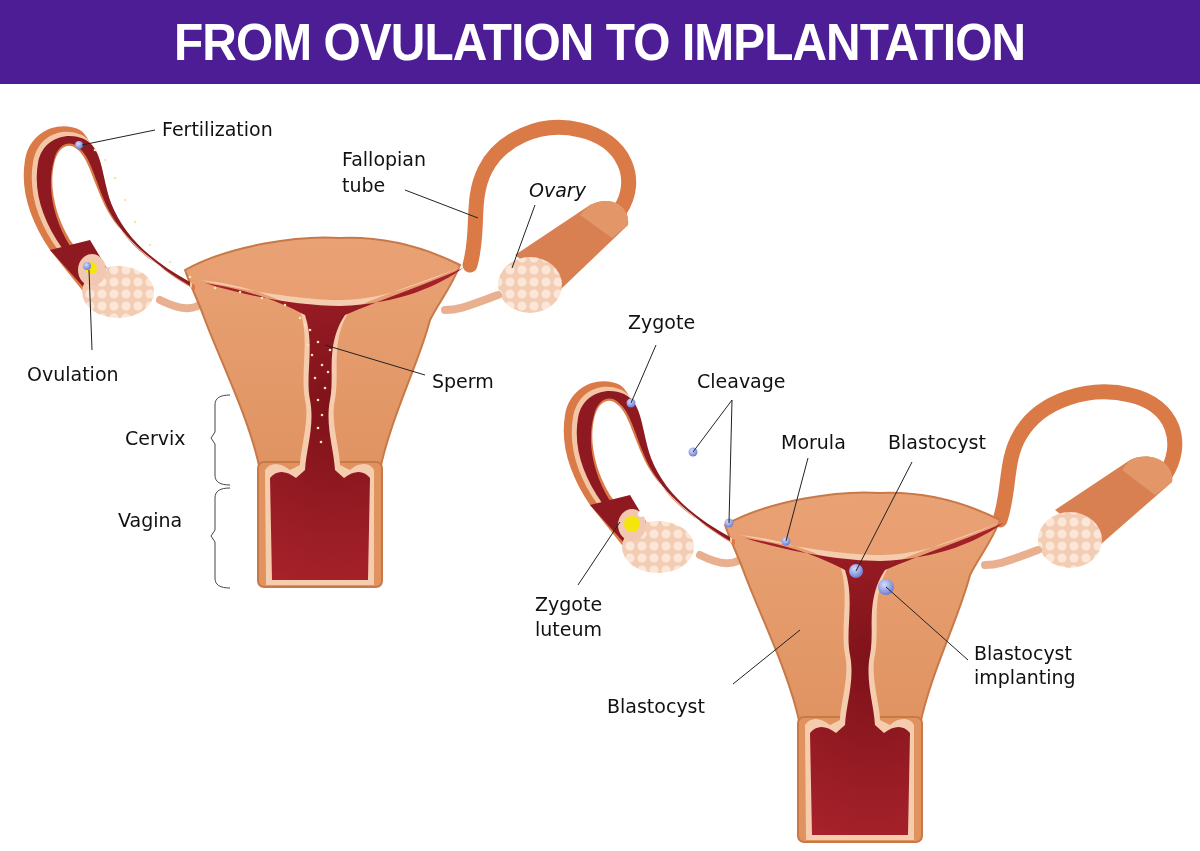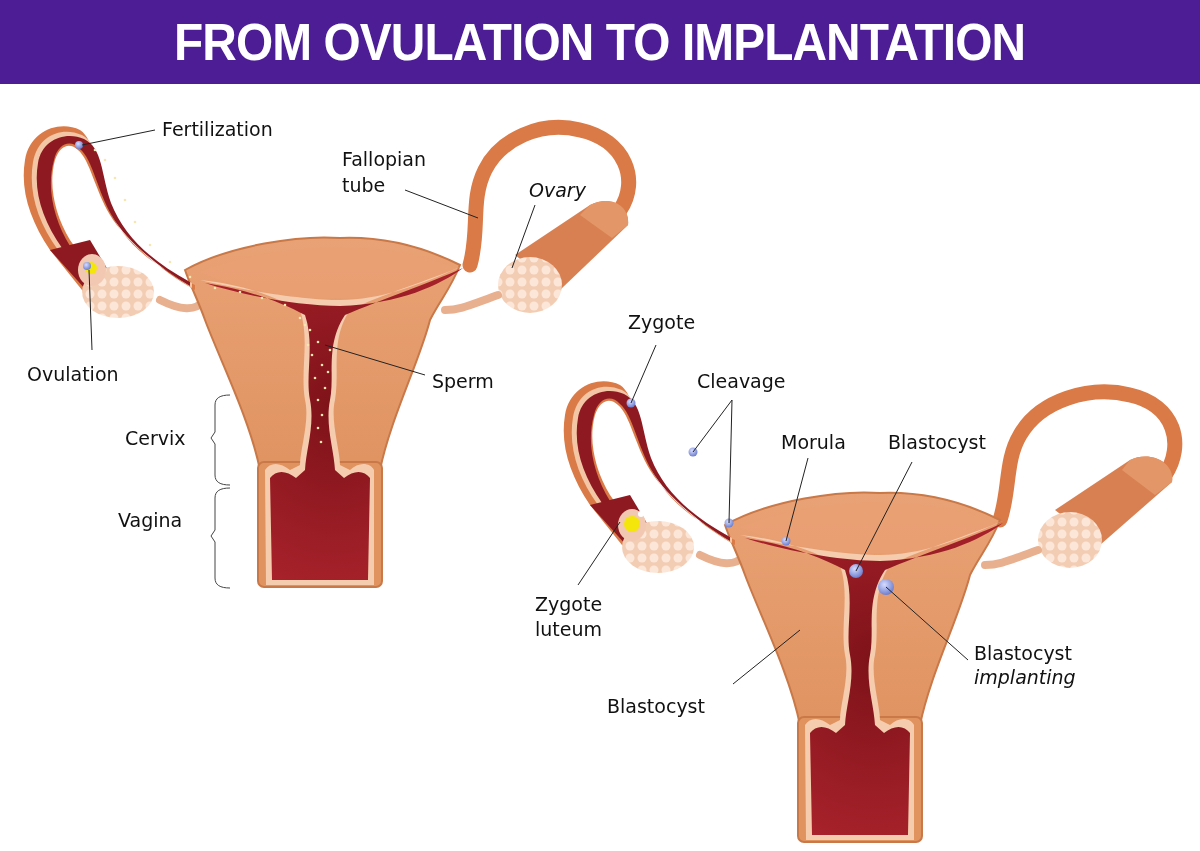--- a/index.html
+++ b/index.html
@@ -162,14 +162,14 @@
 <div class="label bold" style="left:125px; top:426px;">Cervix</div>
 <div class="label bold" style="left:118px; top:508px;">Vagina</div>
 
 <div class="label" style="left:628px; top:310px;">Zygote</div>
 <div class="label" style="left:697px; top:369px;">Cleavage</div>
 <div class="label" style="left:781px; top:430px;">Morula</div>
 <div class="label" style="left:888px; top:430px;">Blastocyst</div>
 <div class="label" style="left:535px; top:592px;">Zygote</div>
 <div class="label" style="left:535px; top:617px;">luteum</div>
 <div class="label" style="left:974px; top:641px;">Blastocyst</div>
-<div class="label" style="left:974px; top:665px;font-style:italic;">implanting</div>
+<div class="label" style="left:974px; top:665px;">implanting</div>
 <div class="label" style="left:607px; top:694px;">Blastocyst</div>
 
 </body></html>

